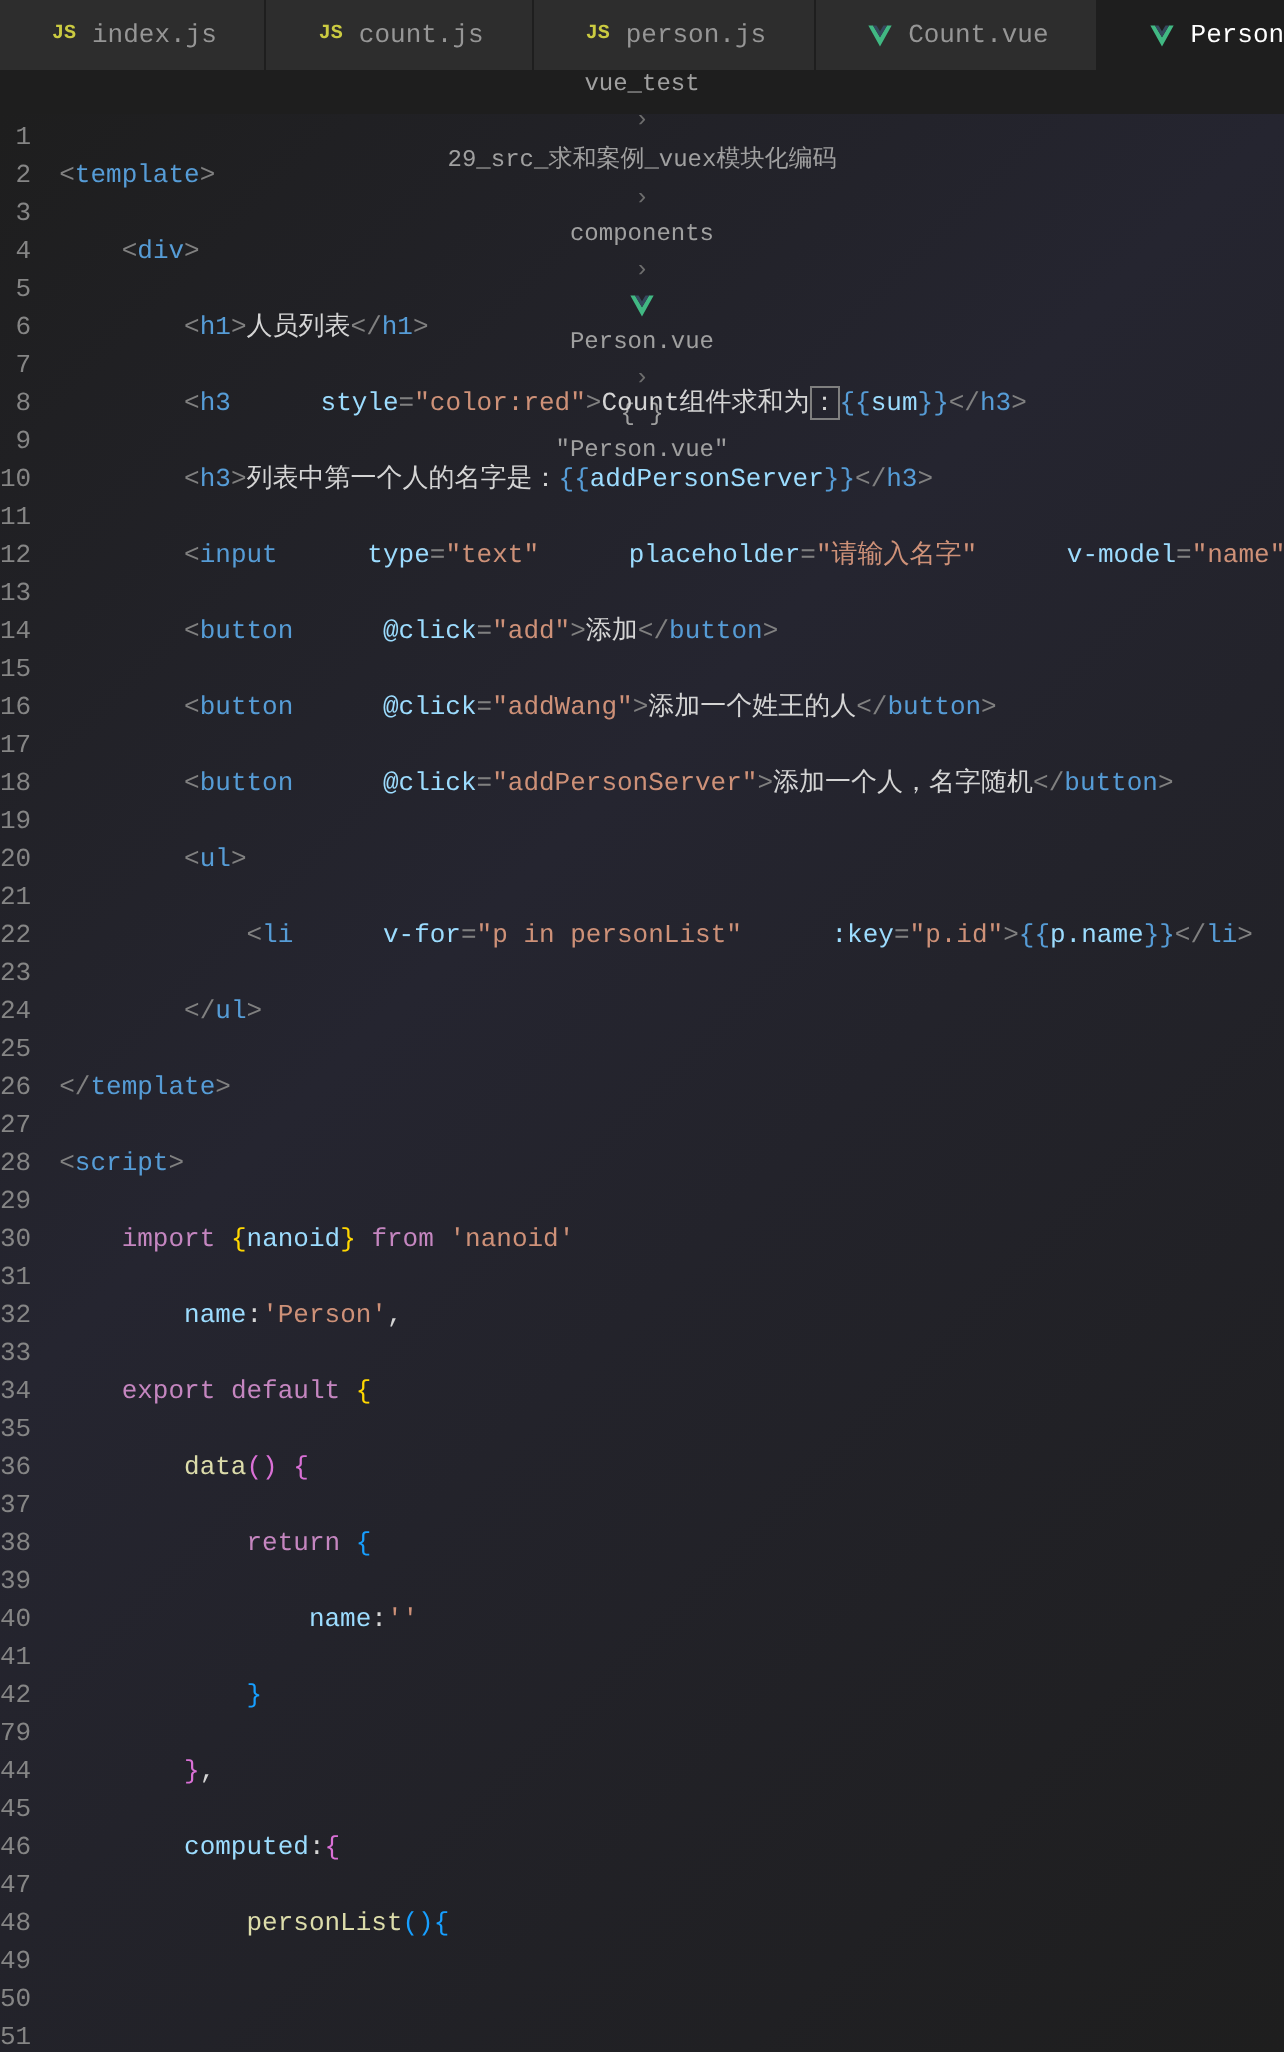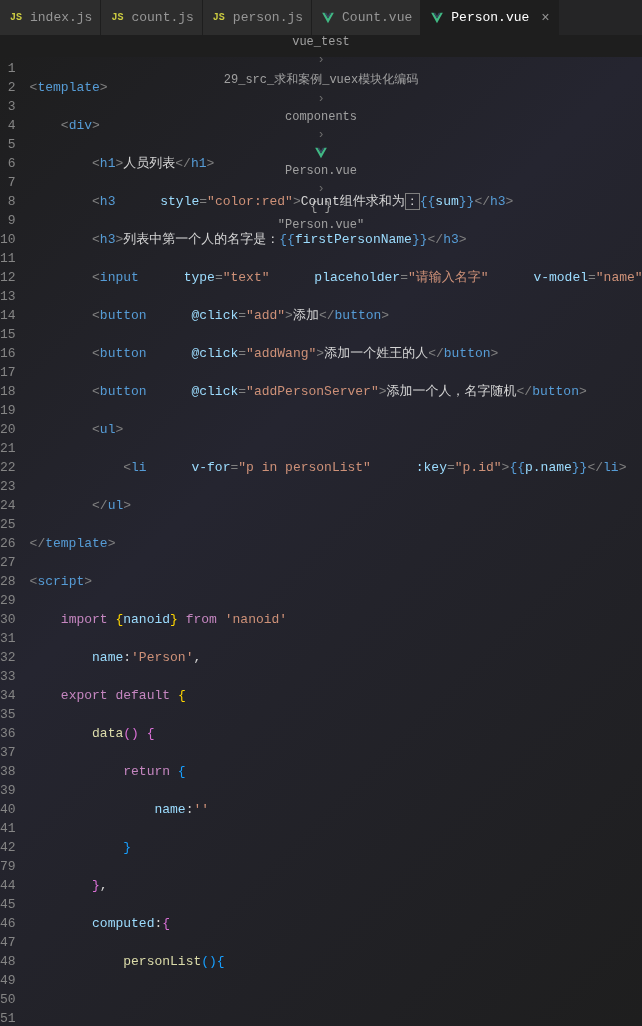--- a/index.html
+++ b/index.html
@@ -13,21 +13,21 @@
   overflow: hidden;
 }
 .tabs {
   display: flex;
   background: #252526;
   height: 35px;
 }
 .tab {
   display: flex;
   align-items: center;
-  padding: 0 8px;
+  padding: 0 24px;
   height: 35px;
   background: #2d2d2d;
   border-right: 1px solid #1e1e1e;
   color: #969696;
   font-size: 13px;
   gap: 6px;
   cursor: pointer;
 }
 .tab.active {
   background: #1e1e1e;
@@ -197,21 +197,21 @@
       <div>48</div>
       <div>49</div>
       <div>50</div>
       <div>51</div>
     </div>
   <div class="code">
 <div><span class="t-punct">&lt;</span><span class="t-tag">template</span><span class="t-punct">&gt;</span></div>
 <div>    <span class="t-punct">&lt;</span><span class="t-tag">div</span><span class="t-punct">&gt;</span></div>
 <div>        <span class="t-punct">&lt;</span><span class="t-tag">h1</span><span class="t-punct">&gt;</span><span class="t-text">人员列表</span><span class="t-punct">&lt;/</span><span class="t-tag">h1</span><span class="t-punct">&gt;</span></div>
 <div>        <span class="t-punct">&lt;</span><span class="t-tag">h3</span> <span class="t-attr">style</span><span class="t-punct">=</span><span class="t-str">"color:red"</span><span class="t-punct">&gt;</span><span class="t-text">Count组件求和为</span><span class="hlbox"><span class="t-text">：</span></span><span class="t-must">{{</span><span class="t-ident">sum</span><span class="t-must">}}</span><span class="t-punct">&lt;/</span><span class="t-tag">h3</span><span class="t-punct">&gt;</span></div>
-<div>        <span class="t-punct">&lt;</span><span class="t-tag">h3</span><span class="t-punct">&gt;</span><span class="t-text">列表中第一个人的名字是：</span><span class="t-must">{{</span><span class="t-ident">firstPersonName</span><span class="t-must">}}</span><span class="t-punct">&lt;/</span><span class="t-tag">h3</span><span class="t-punct">&gt;</span></div>
+<div>        <span class="t-punct">&lt;</span><span class="t-tag">h3</span><span class="t-punct">&gt;</span><span class="t-text">列表中第一个人的名字是：</span><span class="t-must">{{</span><span class="t-ident">addPersonServer</span><span class="t-must">}}</span><span class="t-punct">&lt;/</span><span class="t-tag">h3</span><span class="t-punct">&gt;</span></div>
 <div>        <span class="t-punct">&lt;</span><span class="t-tag">input</span> <span class="t-attr">type</span><span class="t-punct">=</span><span class="t-str">"text"</span> <span class="t-attr">placeholder</span><span class="t-punct">=</span><span class="t-str">"请输入名字"</span> <span class="t-attr">v-model</span><span class="t-punct">=</span><span class="t-str">"name"</span><span class="t-punct">&gt;</span></div>
 <div>        <span class="t-punct">&lt;</span><span class="t-tag">button</span> <span class="t-attr">@click</span><span class="t-punct">=</span><span class="t-str">"add"</span><span class="t-punct">&gt;</span><span class="t-text">添加</span><span class="t-punct">&lt;/</span><span class="t-tag">button</span><span class="t-punct">&gt;</span></div>
 <div>        <span class="t-punct">&lt;</span><span class="t-tag">button</span> <span class="t-attr">@click</span><span class="t-punct">=</span><span class="t-str">"addWang"</span><span class="t-punct">&gt;</span><span class="t-text">添加一个姓王的人</span><span class="t-punct">&lt;/</span><span class="t-tag">button</span><span class="t-punct">&gt;</span></div>
 <div>        <span class="t-punct">&lt;</span><span class="t-tag">button</span> <span class="t-attr">@click</span><span class="t-punct">=</span><span class="t-str">"addPersonServer"</span><span class="t-punct">&gt;</span><span class="t-text">添加一个人，名字随机</span><span class="t-punct">&lt;/</span><span class="t-tag">button</span><span class="t-punct">&gt;</span></div>
 <div>        <span class="t-punct">&lt;</span><span class="t-tag">ul</span><span class="t-punct">&gt;</span></div>
 <div>            <span class="t-punct">&lt;</span><span class="t-tag">li</span> <span class="t-attr">v-for</span><span class="t-punct">=</span><span class="t-str">"p in personList"</span> <span class="t-attr">:key</span><span class="t-punct">=</span><span class="t-str">"p.id"</span><span class="t-punct">&gt;</span><span class="t-must">{{</span><span class="t-ident">p.name</span><span class="t-must">}}</span><span class="t-punct">&lt;/</span><span class="t-tag">li</span><span class="t-punct">&gt;</span></div>
 <div>        <span class="t-punct">&lt;/</span><span class="t-tag">ul</span><span class="t-punct">&gt;</span></div>
 <div><span class="t-punct">&lt;/</span><span class="t-tag">template</span><span class="t-punct">&gt;</span></div>
 <div><span class="t-punct">&lt;</span><span class="t-tag">script</span><span class="t-punct">&gt;</span></div>
 <div>    <span class="t-kw">import</span> <span class="t-brace">{</span><span class="t-ident">nanoid</span><span class="t-brace">}</span> <span class="t-kw">from</span> <span class="t-str">'nanoid'</span></div>

